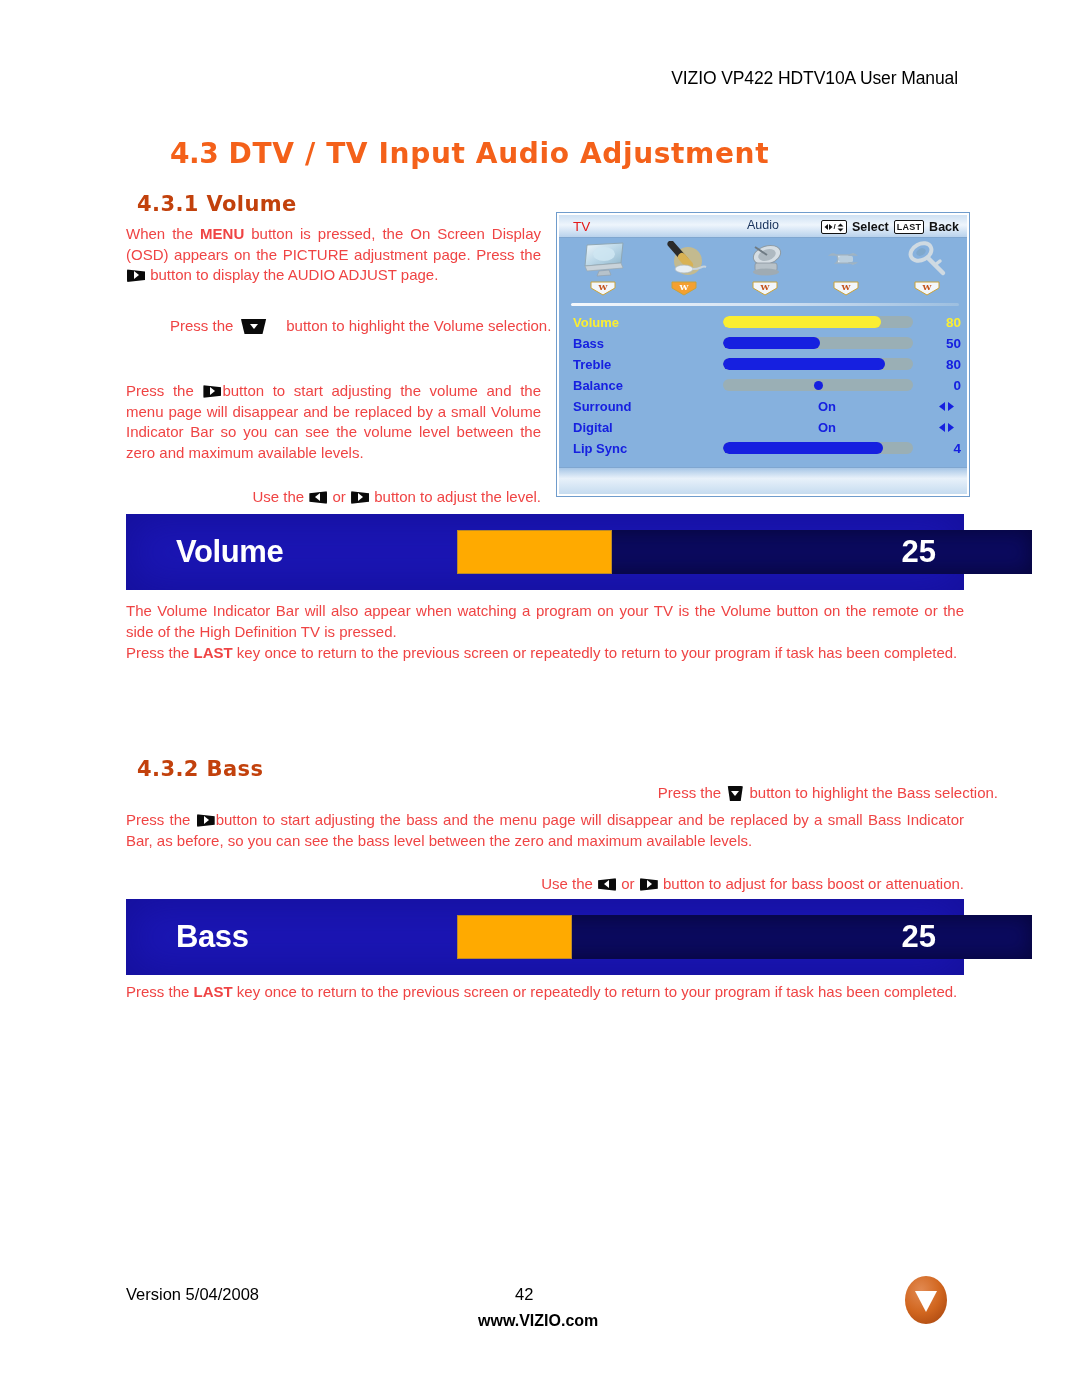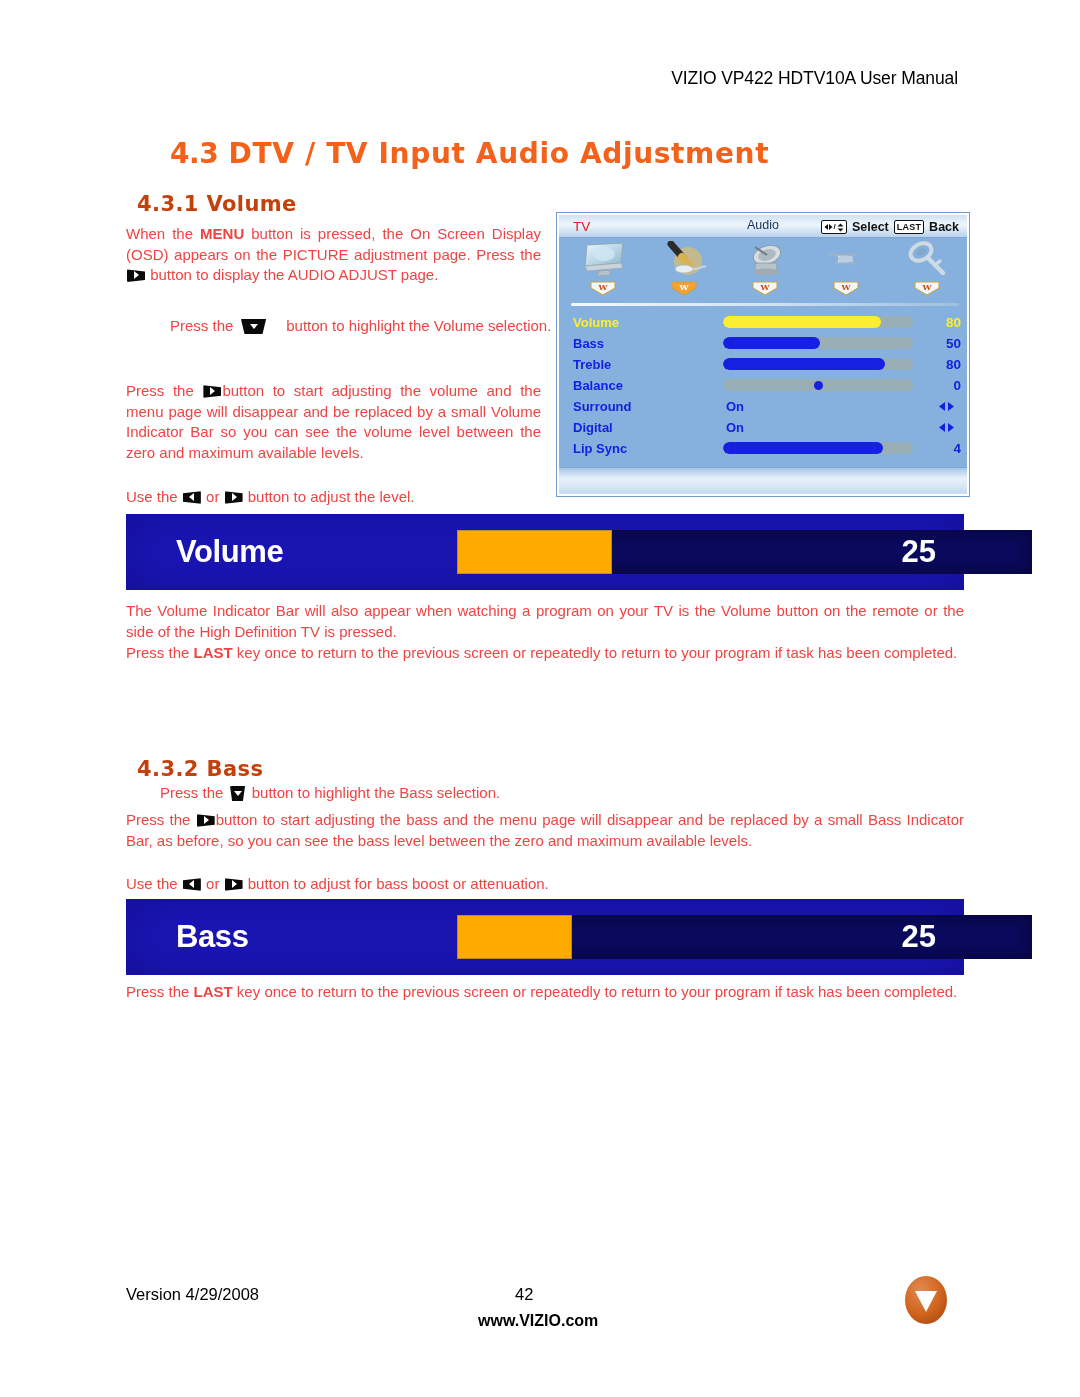--- a/index.html
+++ b/index.html
@@ -58,21 +58,21 @@
   .para {
     position: absolute;
     font-size: 15px;
     line-height: 20.6px;
     color: #ef4444;
     text-align: justify;
   }
   .para.narrow { left: 126px; width: 415px; }
   .para.wide   { left: 126px; width: 838px; }
   .para .b { font-weight: bold; }
-  .nojust { text-align: left; }
+  .nojust { text-align: right; }
 
   
   #p-intro   { top: 224px; }
   #p-press1  { top: 316px; margin-left: 44px; }
   #p-press2  { top: 381px; }
   #p-use1    { top: 487px; }
 
   
   #p-volbar  { top: 601px; }
   #p-last1   { top: 643px; }
@@ -213,21 +213,21 @@
     text-align: right;
     font-size: 13.5px;
     font-weight: bold;
     color: #1620e0;
   }
   .osd-row.active .osd-value { color: #fbee32; }
   .osd-center {
     position: absolute;
     left: 155px;
     width: 110px;
-    text-align: left;
+    text-align: right;
     font-size: 13px;
     font-weight: bold;
     color: #1620e0;
   }
   .osd-track {
     position: absolute;
     left: 152px;
     top: 4px;
     width: 190px;
     height: 12px;
@@ -583,21 +583,21 @@
   <span class="indbar-track">
     <span class="indbar-fill" id="ib1" style="width: 20%;"></span>
   </span>
   <span class="indbar-value">25</span>
 </div>
 
 <div class="para wide" id="p-last2">
   <span>Press the </span><span class="b">LAST</span><span> key once to return to the previous screen or repeatedly to return to your program if task has been completed.</span>
 </div>
 
-<div class="ft" id="ft-version">Version 4/29/2008</div>
+<div class="ft" id="ft-version">Version 5/04/2008</div>
 <div class="ft" id="ft-page">42</div>
 <div class="ft" id="ft-url">www.VIZIO.com</div>
 <svg class="ft-logo" viewBox="0 0 50 52">
   <defs>
     <radialGradient id="vg" cx="0.38" cy="0.3" r="0.85">
       <stop offset="0" stop-color="#e28a52"></stop>
       <stop offset="0.55" stop-color="#d1661f"></stop>
       <stop offset="1" stop-color="#a8460f"></stop>
     </radialGradient>
   </defs>

